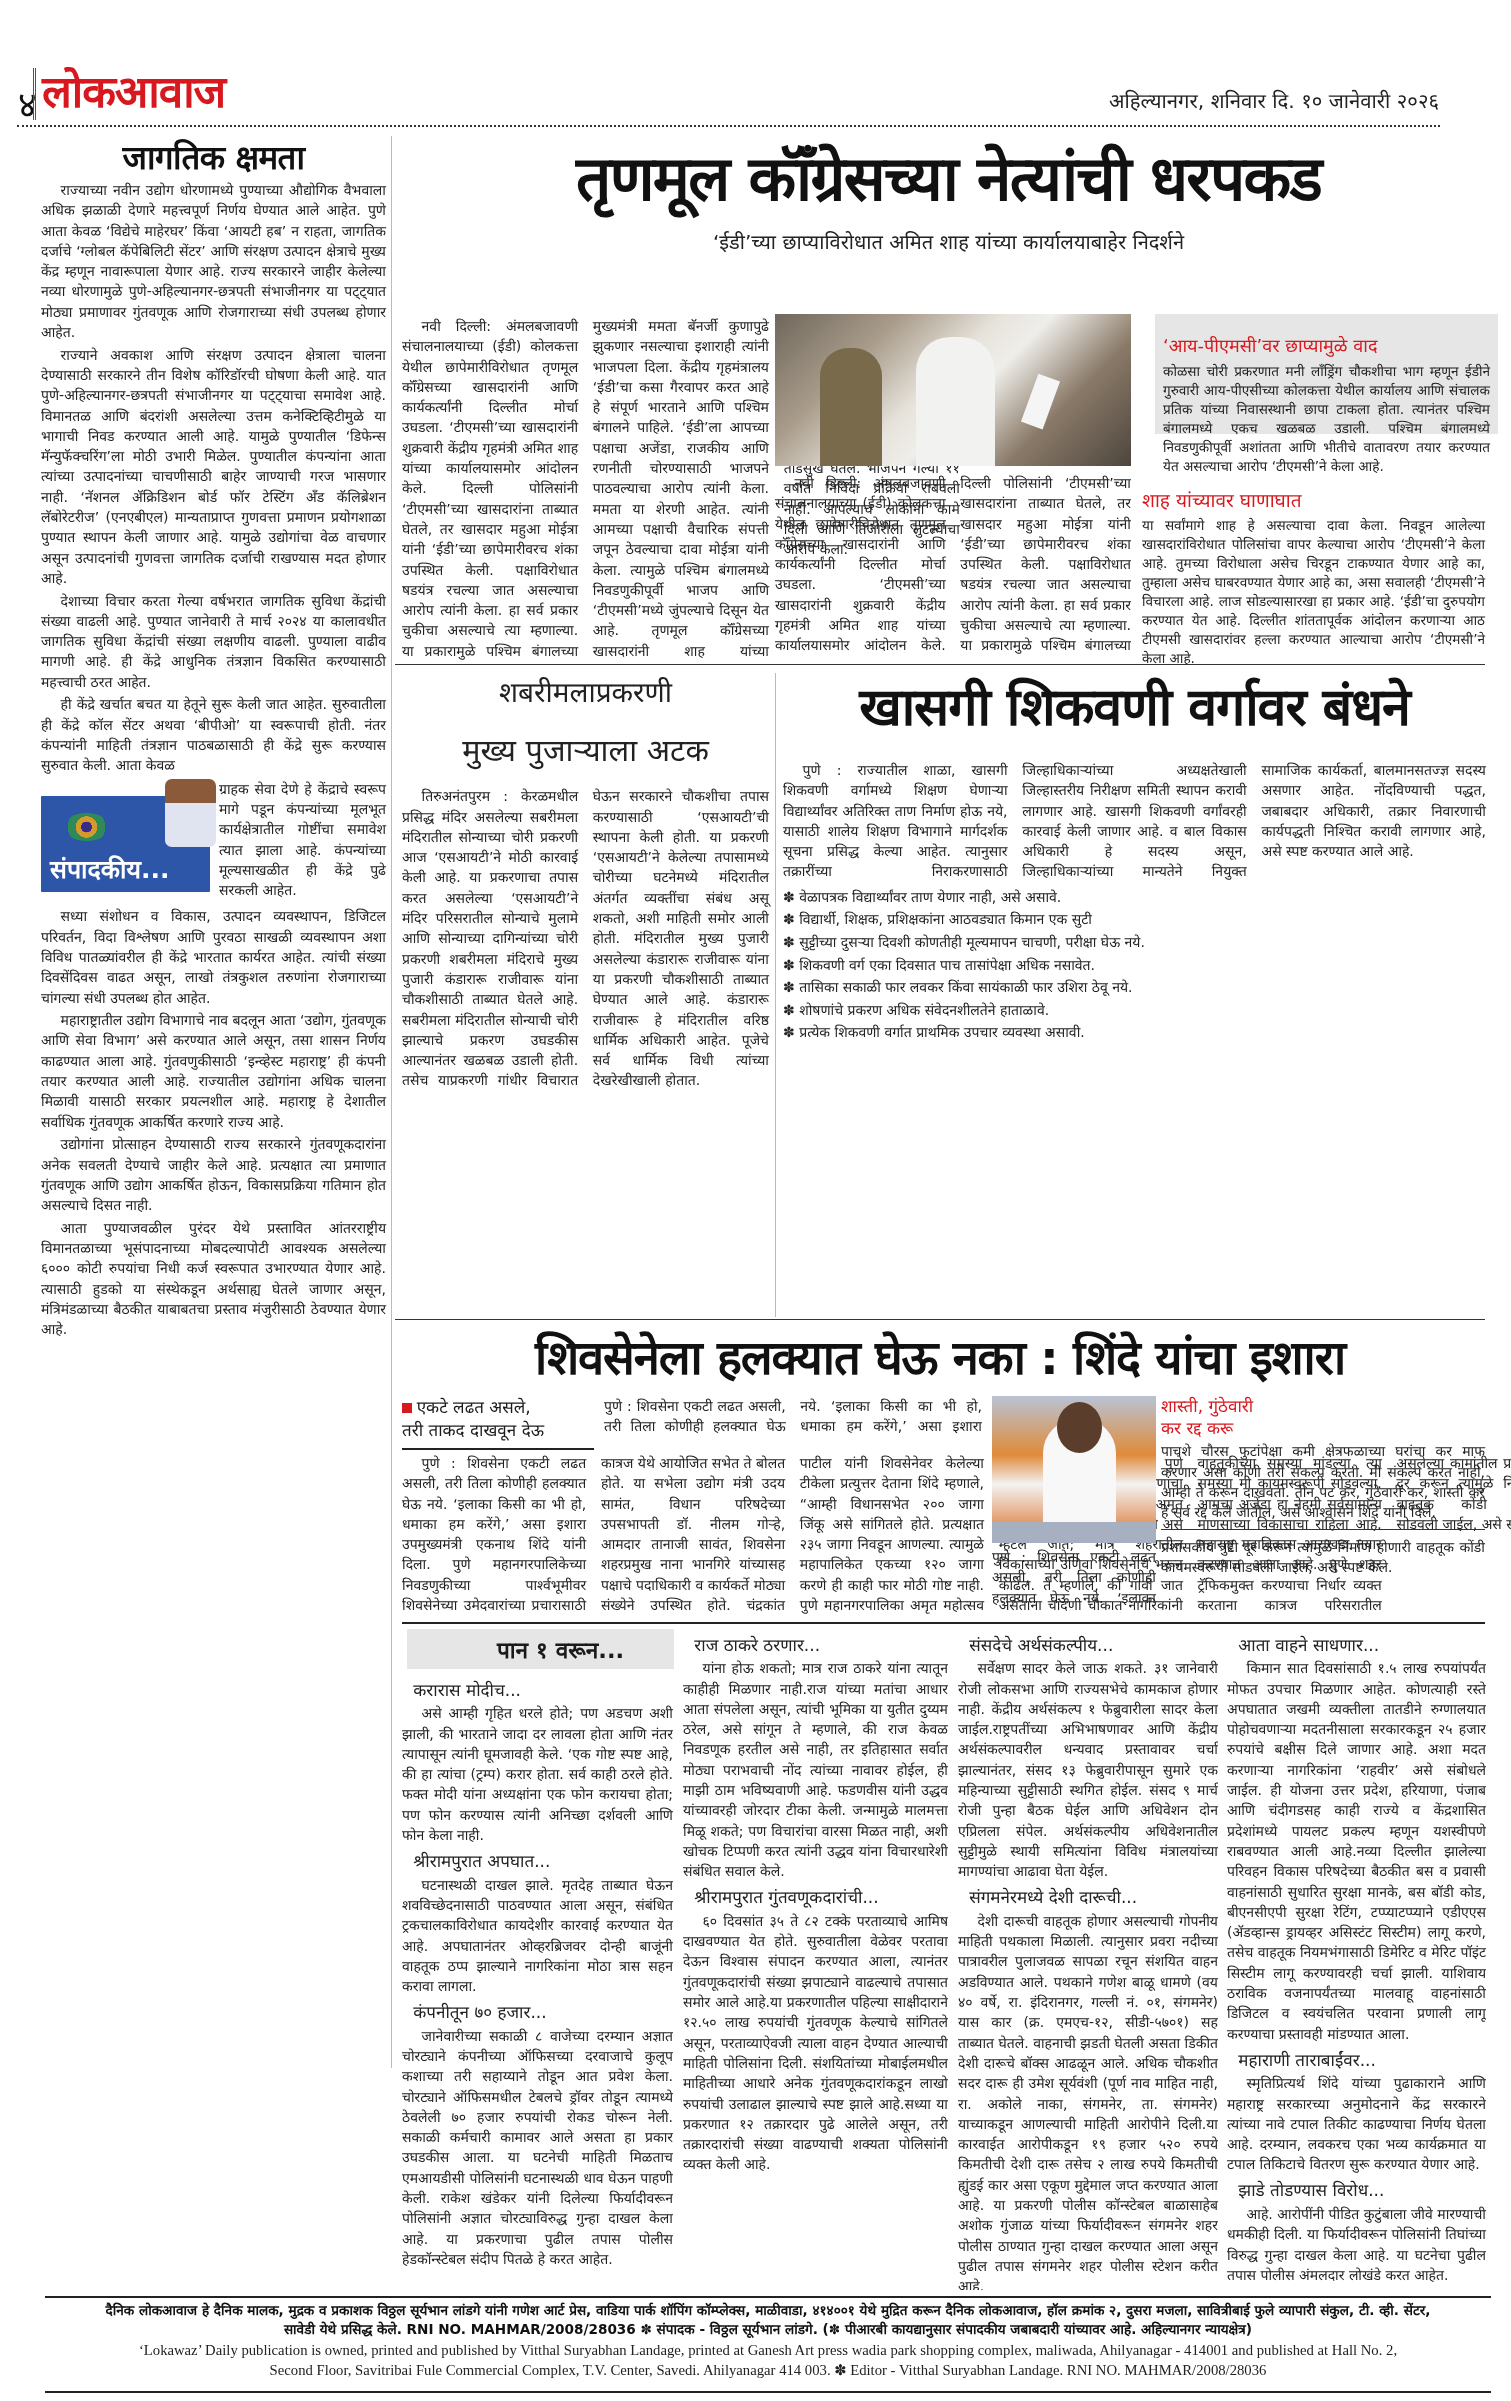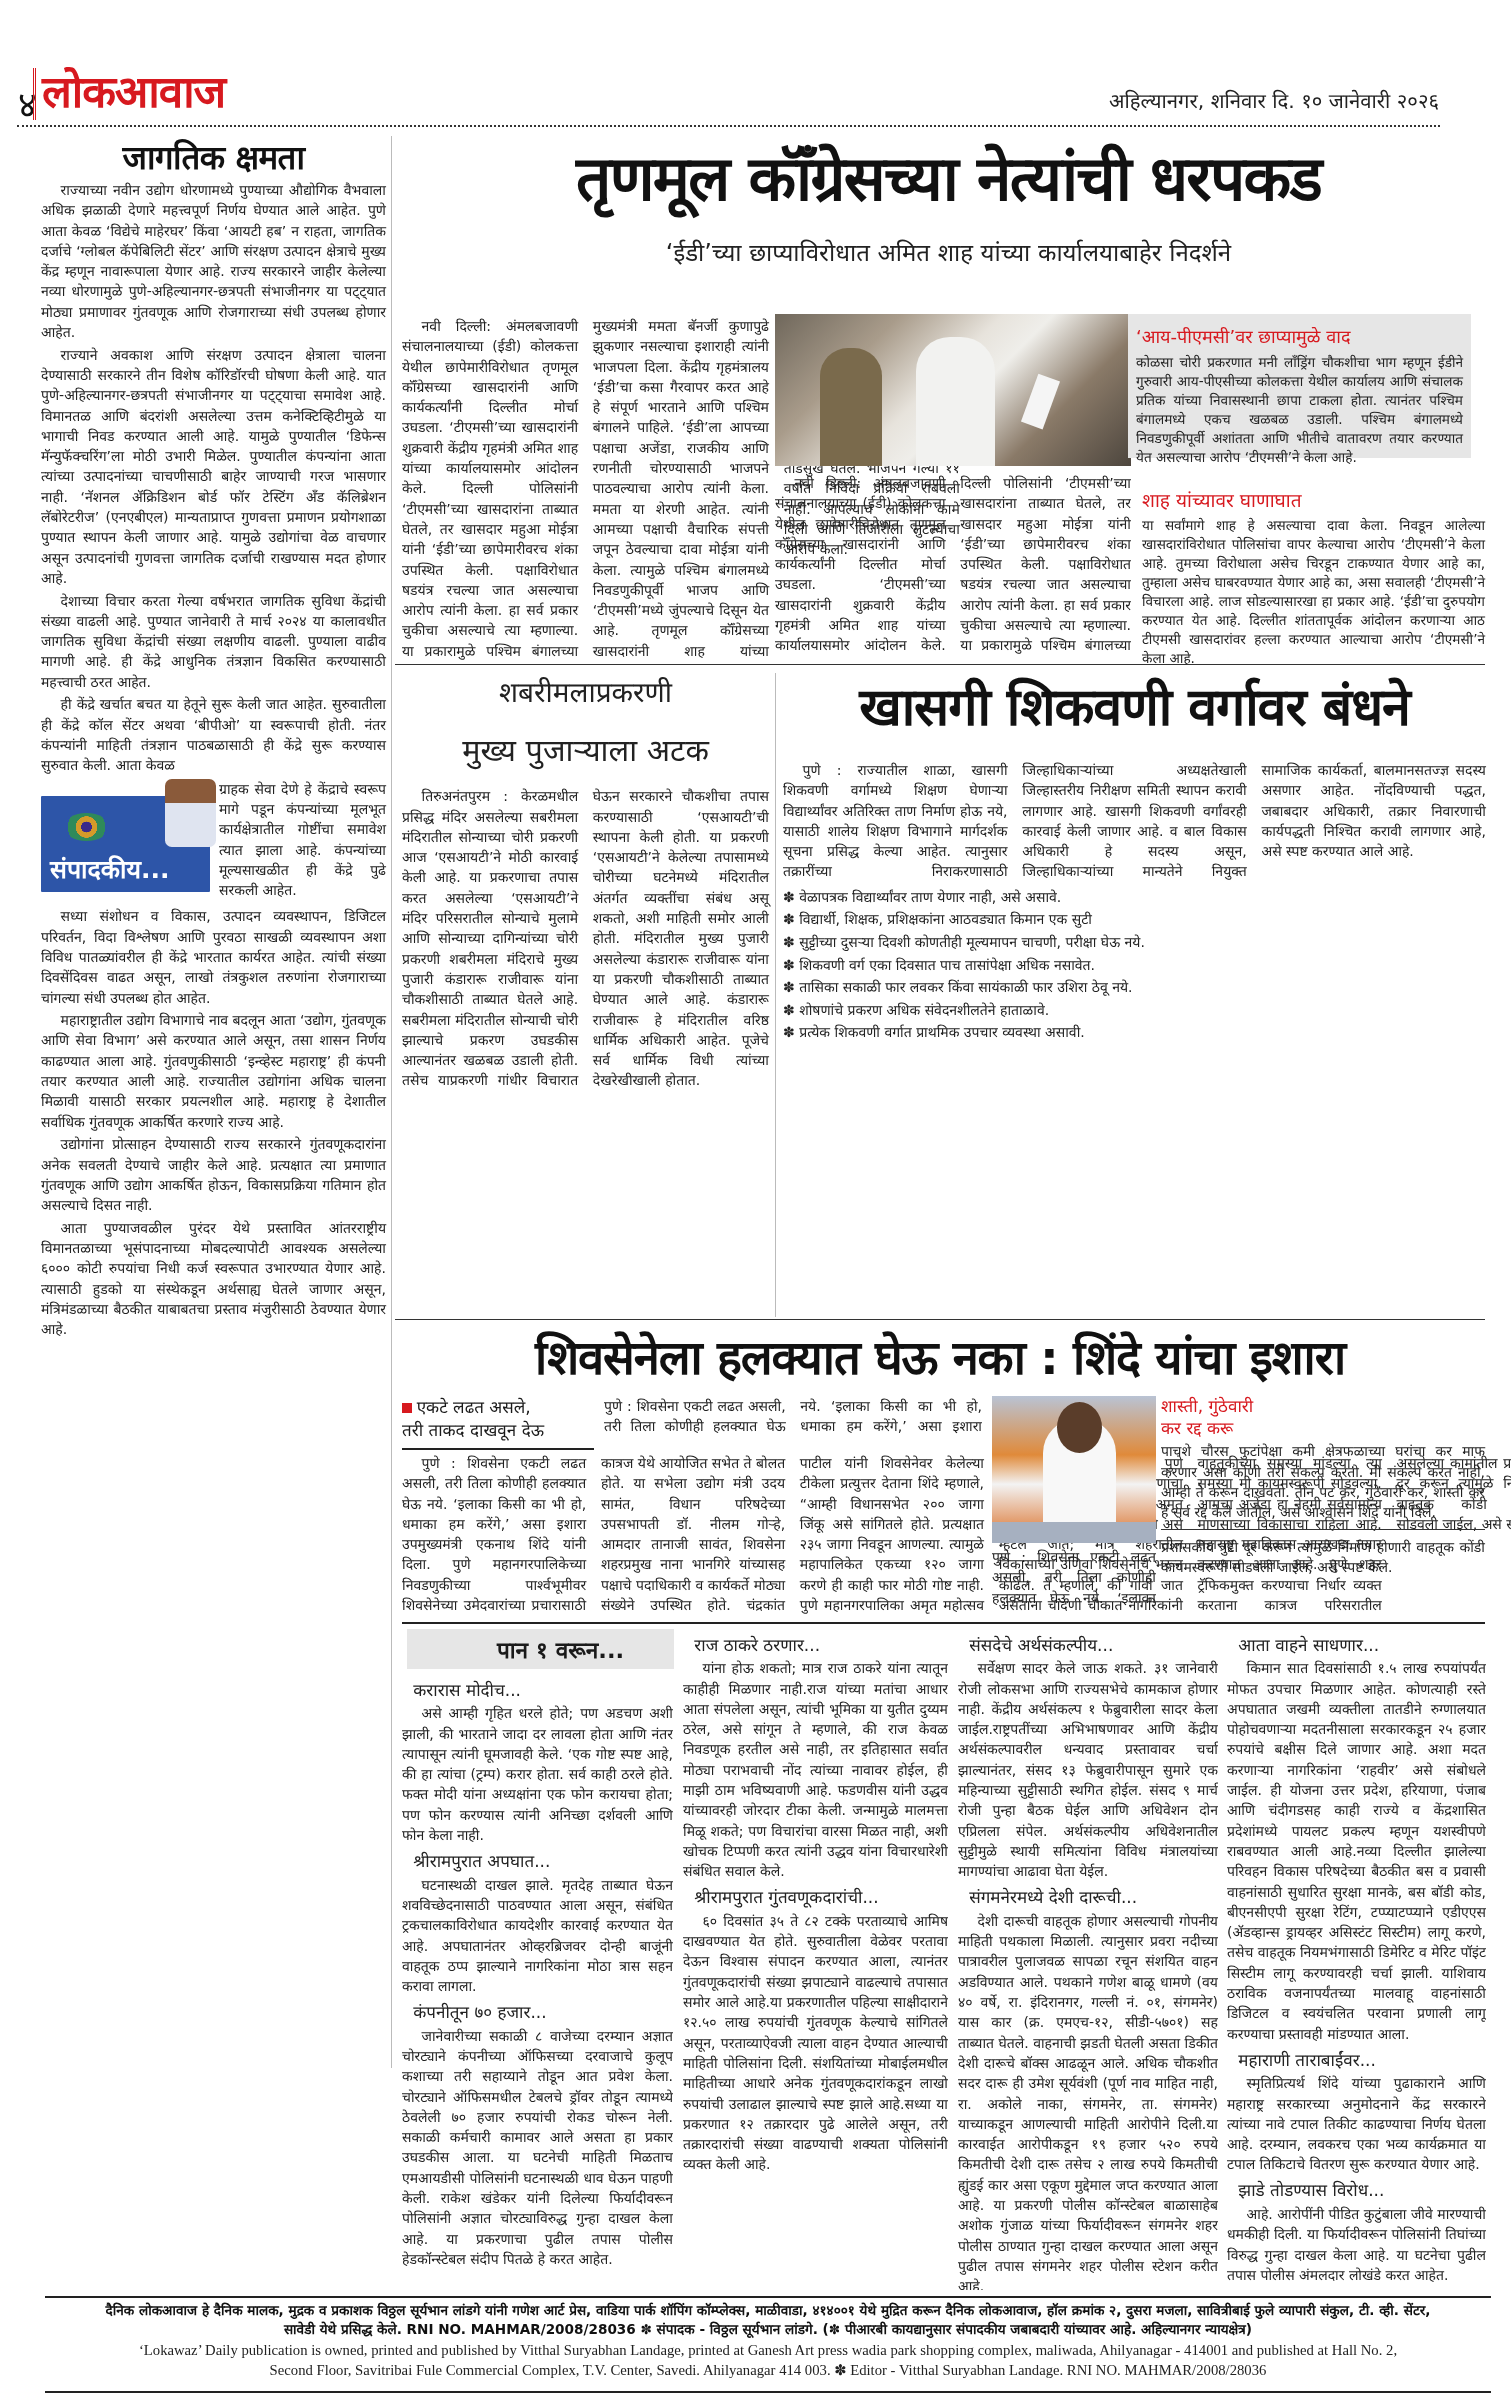--- a/index.html
+++ b/index.html
@@ -50,35 +50,35 @@
     <p>महाराष्ट्रातील उद्योग विभागाचे नाव बदलून आता ‘उद्योग, गुंतवणूक आणि सेवा विभाग’ असे करण्यात आले असून, तसा शासन निर्णय काढण्यात आला आहे. गुंतवणुकीसाठी ‘इन्व्हेस्ट महाराष्ट्र’ ही कंपनी तयार करण्यात आली आहे. राज्यातील उद्योगांना अधिक चालना मिळावी यासाठी सरकार प्रयत्नशील आहे. महाराष्ट्र हे देशातील सर्वाधिक गुंतवणूक आकर्षित करणारे राज्य आहे.</p>
     <p>उद्योगांना प्रोत्साहन देण्यासाठी राज्य सरकारने गुंतवणूकदारांना अनेक सवलती देण्याचे जाहीर केले आहे. प्रत्यक्षात त्या प्रमाणात गुंतवणूक आणि उद्योग आकर्षित होऊन, विकासप्रक्रिया गतिमान होत असल्याचे दिसत नाही.</p>
     <p>आता पुण्याजवळील पुरंदर येथे प्रस्तावित आंतरराष्ट्रीय विमानतळाच्या भूसंपादनाच्या मोबदल्यापोटी आवश्यक असलेल्या ६००० कोटी रुपयांचा निधी कर्ज स्वरूपात उभारण्यात येणार आहे. त्यासाठी हुडको या संस्थेकडून अर्थसाह्य घेतले जाणार असून, मंत्रिमंडळाच्या बैठकीत याबाबतचा प्रस्ताव मंजुरीसाठी ठेवण्यात येणार आहे.</p>
   </div>
 </div>
 
 <div class="abs" style="left:391px;top:136px;width:0.6px;height:1932px;background:#bbb;"></div>
 
 <div class="abs" style="left:395px;top:136px;width:1107px;height:525px;">
   <div class="head-xl" style="font-size:62px;line-height:85px;letter-spacing:-1.7px;">तृणमूल कॉँग्रेसच्या नेत्यांची धरपकड</div>
-  <div class="kicker" style="font-size:24px;line-height:40px;margin-top:12px;">‘ईडी’च्या छाप्याविरोधात अमित शाह यांच्या कार्यालयाबाहेर निदर्शने</div>
+  <div class="kicker" style="font-size:20px;line-height:40px;margin-top:1px;">‘ईडी’च्या छाप्याविरोधात अमित शाह यांच्या कार्यालयाबाहेर निदर्शने</div>
 </div>
 <div class="abs body-text cols2" style="left:402px;top:316px;width:367px;height:350px;">
   <p style="text-indent:1.4em;">नवी दिल्ली: अंमलबजावणी संचालनालयाच्या (ईडी) कोलकत्ता येथील छापेमारीविरोधात तृणमूल कॉँग्रेसच्या खासदारांनी आणि कार्यकर्त्यांनी दिल्लीत मोर्चा उघडला. ‘टीएमसी’च्या खासदारांनी शुक्रवारी केंद्रीय गृहमंत्री अमित शाह यांच्या कार्यालयासमोर आंदोलन केले. दिल्ली पोलिसांनी ‘टीएमसी’च्या खासदारांना ताब्यात घेतले, तर खासदार महुआ मोईत्रा यांनी ‘ईडी’च्या छापेमारीवरच शंका उपस्थित केली. पक्षाविरोधात षडयंत्र रचल्या जात असल्याचा आरोप त्यांनी केला. हा सर्व प्रकार चुकीचा असल्याचे त्या म्हणाल्या. या प्रकारामुळे पश्चिम बंगालच्या मुख्यमंत्री ममता बॅनर्जी कुणापुढे झुकणार नसल्याचा इशाराही त्यांनी भाजपला दिला. केंद्रीय गृहमंत्रालय ‘ईडी’चा कसा गैरवापर करत आहे हे संपूर्ण भारताने आणि पश्चिम बंगालने पाहिले. ‘ईडी’ला आपच्या पक्षाचा अजेंडा, राजकीय आणि रणनीती चोरण्यासाठी भाजपने पाठवल्याचा आरोप त्यांनी केला. ममता या शेरणी आहेत. त्यांनी आमच्या पक्षाची वैचारिक संपत्ती जपून ठेवल्याचा दावा मोईत्रा यांनी केला. त्यामुळे पश्चिम बंगालमध्ये निवडणुकीपूर्वी भाजप आणि ‘टीएमसी’मध्ये जुंपल्याचे दिसून येत आहे. तृणमूल कॉँग्रेसच्या खासदारांनी शाह यांच्या कार्यालयासमोर धरणे आंदोलन केले. या विरोध प्रदर्शनावेळी खासदार डेरेक ओ ब्रायन आणि महुआ मोईत्रा यांना पोलिसांनी ताब्यात घेतले, तर कार्यकर्त्यांना पोलिसांनी हटवले. खासदार कीर्ति आझाद यांनी भाजपवर चांगलेच तोंडसुख घेतले. भाजपने गेल्या ११ वर्षांत निविदा प्रक्रिया राबवली नाही. आपल्याच लोकांना कामे दिली आणि तिजोरीला लुटल्याचा आरोप केला.</p>
 </div>
 <div class="photo" style="left:775px;top:314px;width:356px;height:152px;background:linear-gradient(135deg,#6f675b 0%,#a99c8b 25%,#e7e3dc 45%,#efeeea 55%,#8a7a68 75%,#4d463e 100%);">
   <div style="position:absolute;left:141px;top:22.6px;width:79px;height:130px;background:#f2f2f0;border-radius:34px 34px 0 0;"></div>
   <div style="position:absolute;left:45px;top:34px;width:62px;height:119px;background:#7a6a4c;border-radius:28px 28px 0 0;"></div>
   <div style="position:absolute;left:254px;top:62px;width:22.6px;height:51px;background:#f5f5f5;transform:rotate(20deg);"></div>
 </div>
 <div class="abs body-text cols2" style="left:775px;top:473px;width:356px;height:190px;overflow:hidden;">
   <p>नवी दिल्ली: अंमलबजावणी संचालनालयाच्या (ईडी) कोलकत्ता येथील छापेमारीविरोधात तृणमूल कॉँग्रेसच्या खासदारांनी आणि कार्यकर्त्यांनी दिल्लीत मोर्चा उघडला. ‘टीएमसी’च्या खासदारांनी शुक्रवारी केंद्रीय गृहमंत्री अमित शाह यांच्या कार्यालयासमोर आंदोलन केले. दिल्ली पोलिसांनी ‘टीएमसी’च्या खासदारांना ताब्यात घेतले, तर खासदार महुआ मोईत्रा यांनी ‘ईडी’च्या छापेमारीवरच शंका उपस्थित केली. पक्षाविरोधात षडयंत्र रचल्या जात असल्याचा आरोप त्यांनी केला. हा सर्व प्रकार चुकीचा असल्याचे त्या म्हणाल्या. या प्रकारामुळे पश्चिम बंगालच्या मुख्यमंत्री ममता बॅनर्जी कुणापुढे झुकणार नसल्याचा इशाराही त्यांनी भाजपला दिला. केंद्रीय गृहमंत्रालय ‘ईडी’चा कसा गैरवापर करत आहे हे संपूर्ण भारताने आणि पश्चिम बंगालने पाहिले. ‘ईडी’ला आपच्या पक्षाचा अजेंडा, राजकीय आणि रणनीती चोरण्यासाठी भाजपने पाठवल्याचा आरोप त्यांनी केला. ममता या शेरणी आहेत. त्यांनी आमच्या पक्षाची वैचारिक संपत्ती जपून ठेवल्याचा दावा मोईत्रा यांनी केला. त्यामुळे पश्चिम बंगालमध्ये निवडणुकीपूर्वी भाजप आणि ‘टीएमसी’मध्ये जुंपल्याचे दिसून येत आहे. तृणमूल कॉँग्रेसच्या खासदारांनी शाह यांच्या कार्यालयासमोर धरणे आंदोलन केले. या विरोध प्रदर्शनावेळी खासदार डेरेक ओ ब्रायन आणि महुआ मोईत्रा यांना पोलिसांनी ताब्यात घेतले, तर कार्यकर्त्यांना पोलिसांनी हटवले. खासदार कीर्ति आझाद यांनी भाजपवर चांगलेच तोंडसुख घेतले. भाजपने गेल्या ११ वर्षांत निविदा प्रक्रिया राबवली नाही. आपल्याच लोकांना कामे दिली आणि तिजोरीला लुटल्याचा आरोप केला.</p>
 </div>
 
-<div class="abs greybox" style="left:1128px;top:314px;width:343px;height:144px;padding:10px 8px;">
+<div class="abs greybox" style="left:1155px;top:314px;width:343px;height:120px;padding:19px 8px;">
   <div class="red" style="font-size:18px;margin-bottom:4.5px;">‘आय-पीएमसी’वर छाप्यामुळे वाद</div>
   <div class="body-text" style="font-size:13.6px;line-height:19px;">कोळसा चोरी प्रकरणात मनी लॉंड्रिंग चौकशीचा भाग म्हणून ईडीने गुरुवारी आय-पीएसीच्या कोलकत्ता येथील कार्यालय आणि संचालक प्रतिक यांच्या निवासस्थानी छापा टाकला होता. त्यानंतर पश्चिम बंगालमध्ये एकच खळबळ उडाली. पश्चिम बंगालमध्ये निवडणुकीपूर्वी अशांतता आणि भीतीचे वातावरण तयार करण्यात येत असल्याचा आरोप ‘टीएमसी’ने केला आहे.</div>
 </div>
 <div class="abs" style="left:1142px;top:487px;width:343px;height:169px;">
   <div class="red" style="font-size:19px;margin-bottom:3.4px;">शाह यांच्यावर घाणाघात</div>
   <div class="body-text" style="font-size:13.6px;line-height:19px;">या सर्वांमागे शाह हे असल्याचा दावा केला. निवडून आलेल्या खासदारांविरोधात पोलिसांचा वापर केल्याचा आरोप ‘टीएमसी’ने केला आहे. तुमच्या विरोधाला असेच चिरडून टाकण्यात येणार आहे का, तुम्हाला असेच घाबरवण्यात येणार आहे का, असा सवालही ‘टीएमसी’ने विचारला आहे. लाज सोडल्यासारखा हा प्रकार आहे. ‘ईडी’चा दुरुपयोग करण्यात येत आहे. दिल्लीत शांततापूर्वक आंदोलन करणाऱ्या आठ टीएमसी खासदारांवर हल्ला करण्यात आल्याचा आरोप ‘टीएमसी’ने केला आहे.</div>
 </div>
 
 <div class="hr-thin" style="left:395px;top:664px;width:1090px;"></div>
 

